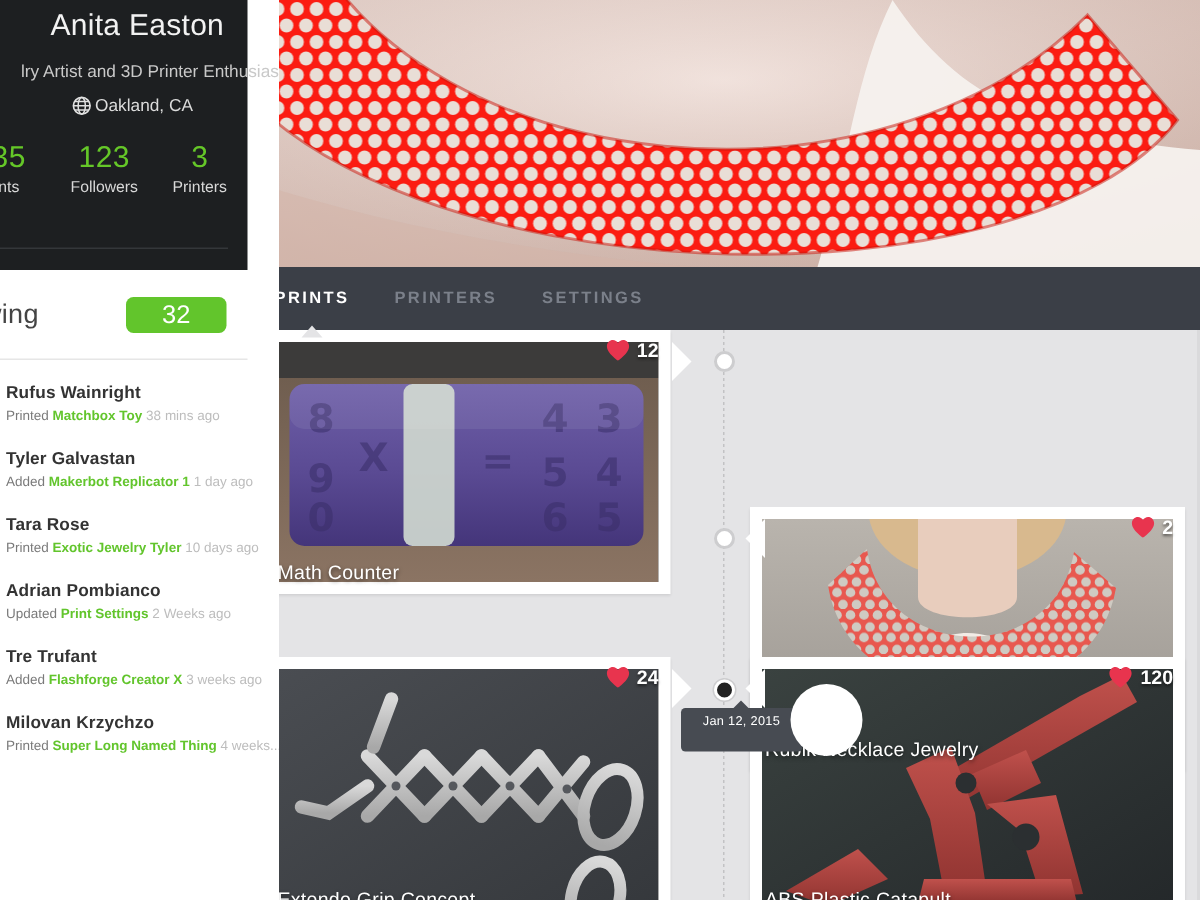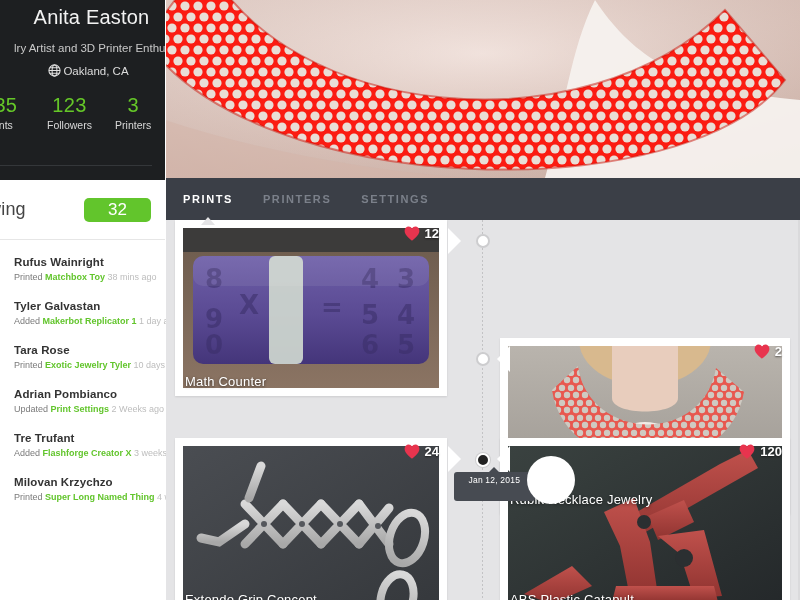--- a/index.html
+++ b/index.html
@@ -8,21 +8,21 @@
     overflow: hidden;
     font-family: "Liberation Sans", sans-serif;
     background: #e4e4e6;
   }
 
   #app { position: relative; width: 800px; height: 600px; overflow: hidden; }
 
   
   #sidebar {
     position: absolute; left: 0; top: 0;
-    width: 166px; height: 600px;
+    width: 186px; height: 600px;
     background: #ffffff;
     overflow: hidden;
     z-index: 5;
   }
   #profile-head {
     position: relative;
     width: 165px; height: 180px;
     background: #1d1f21;
     color: #fff;
     padding-top: 2px;
@@ -79,21 +79,21 @@
     position: absolute; right: 14px; top: 18px;
     background: #62c52c; color: #fff;
     border-radius: 5px;
     font-size: 17px; line-height: 24px;
     min-width: 26px; height: 24px; text-align: center;
     padding: 0 24px;
   }
 
   
   #feed { padding-top: 14px; }
-  .feed-item { padding: 0 10px 0 4px; margin-bottom: 14px; margin-left: 10px; }
+  .feed-item { padding: 0 10px 0 4px; margin-bottom: 14px; }
   .feed-user {
     font-size: 11.5px; color: #333; font-weight: bold; line-height: 16px;
     letter-spacing: .1px;
   }
   .feed-sub { font-size: 9px; color: #999; line-height: 14px; white-space: nowrap; }
   .feed-verb { color: #7a7a7a; }
   .feed-obj { color: #62c52c; font-weight: bold; }
   .feed-time { color: #bdbdbd; }
 
   

